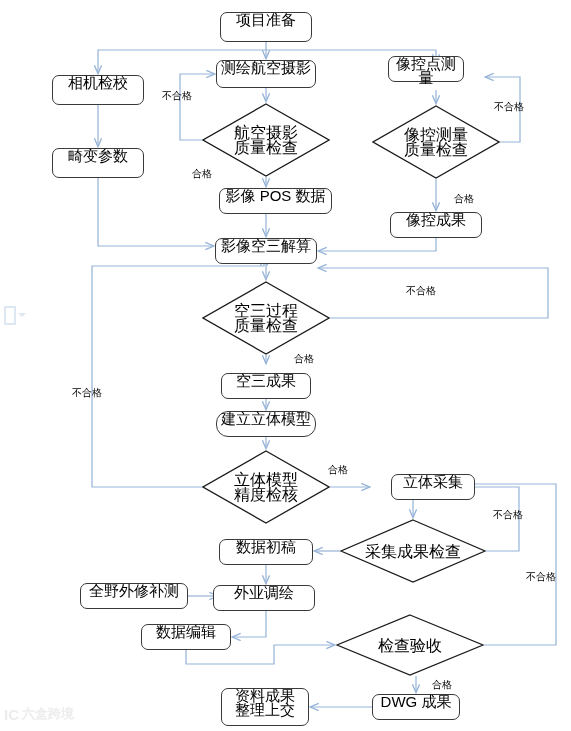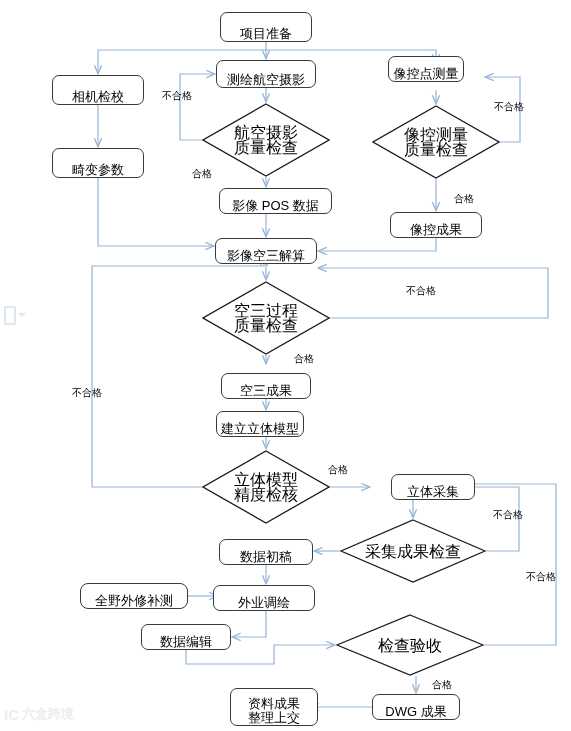--- a/index.html
+++ b/index.html
@@ -1,19 +1,19 @@
 <!DOCTYPE html>
 <html><head>
 <meta charset="utf-8">
 <style>
   html,body{margin:0;padding:0;background:#ffffff;}
   body{font-family:"Liberation Sans","DejaVu Sans",sans-serif;}
   #canvas{position:relative;width:571px;height:731px;background:#fff;overflow:hidden;}
-  .node{position:absolute;box-sizing:border-box;display:flex;align-items:flex-end;
-        justify-content:center;text-align:center;color:#000;font-size:13px;line-height:14px;}
+  .node{position:absolute;box-sizing:border-box;display:flex;align-items:flex-start;
+        justify-content:center;text-align:center;color:#000;font-size:15px;line-height:14px;}
   .proc{border:1.3px solid #3a3a3a;border-radius:7px;background:#fff;}
   .node .lbl{white-space:pre-line;}
   .diamond{position:absolute;}
   .diamond svg{position:absolute;left:0;top:0;}
   .diamond .dtext{position:absolute;left:0;top:0;width:100%;height:100%;
       display:flex;flex-direction:column;align-items:center;justify-content:center;
       font-size:16px;line-height:15px;color:#000;text-align:center;white-space:pre-line;}
   .edgelabel{position:absolute;font-size:10px;color:#000;white-space:nowrap;}
   #wires{position:absolute;left:0;top:0;width:571px;height:731px;pointer-events:none;}
   .wm{position:absolute;left:4px;bottom:4px;width:104px;height:26px;opacity:.45;
@@ -132,21 +132,21 @@
       <div class="diamond" style="left: 202px; top: 281px; width: 128px; height: 74px;">
         <svg width="128" height="74" viewBox="0 0 128 74">
       <polygon points="64,1 127,37 64,73 1,37" fill="#fff" stroke="#1a1a1a" stroke-width="1.3"></polygon>
         </svg>
         <div class="dtext">空三过程
 质量检查</div>
       </div>
       <div class="node proc" style="left: 221px; top: 373px; width: 90px; height: 26px;">
         <span class="lbl">空三成果</span>
       </div>
-      <div class="node proc" style="left: 216px; top: 411px; width: 88px; height: 26px;">
+      <div class="node proc" style="left: 216px; top: 411px; width: 100px; height: 26px; border-radius: 12px;">
         <span class="lbl">建立立体模型</span>
       </div>
       <div class="diamond" style="left: 202px; top: 450px; width: 128px; height: 74px; font-family: Liberation Serif, serif;">
         <svg width="128" height="74" viewBox="0 0 128 74">
       <polygon points="64,1 127,37 64,73 1,37" fill="#fff" stroke="#1a1a1a" stroke-width="1.3"></polygon>
         </svg>
         <div class="dtext">立体模型
 精度检核</div>
       </div>
       <div class="node proc" style="left: 371px; top: 474px; width: 84px; height: 26px; margin-left: 20px;">
@@ -154,39 +154,39 @@
       </div>
       <div class="diamond" style="left: 340px; top: 519px; width: 146px; height: 64px;">
         <svg width="146" height="64" viewBox="0 0 146 64">
       <polygon points="73,1 145,32 73,63 1,32" fill="#fff" stroke="#1a1a1a" stroke-width="1.3"></polygon>
         </svg>
         <div class="dtext">采集成果检查</div>
       </div>
       <div class="node proc" style="left: 219px; top: 539px; width: 94px; height: 26px;">
         <span class="lbl">数据初稿</span>
       </div>
-      <div class="node proc" style="left: 80px; top: 583px; width: 108px; height: 26px; border-radius: 8px;">
+      <div class="node proc" style="left: 80px; top: 583px; width: 108px; height: 26px;">
         <span class="lbl">全野外修补测</span>
       </div>
       <div class="node proc" style="left: 213px; top: 585px; width: 102px; height: 26px;">
         <span class="lbl">外业调绘</span>
       </div>
       <div class="node proc" style="left: 141px; top: 624px; width: 90px; height: 26px;">
         <span class="lbl">数据编辑</span>
       </div>
       <div class="diamond" style="left: 336px; top: 614px; width: 148px; height: 62px;">
         <svg width="148" height="62" viewBox="0 0 148 62">
       <polygon points="74,1 147,31 74,61 1,31" fill="#fff" stroke="#1a1a1a" stroke-width="1.3"></polygon>
         </svg>
         <div class="dtext">检查验收</div>
       </div>
       <div class="node proc" style="left: 372px; top: 694px; width: 88px; height: 26px;">
         <span class="lbl">DWG 成果</span>
       </div>
-      <div class="node proc" style="left: 230px; top: 688px; width: 88px; height: 38px;">
+      <div class="node proc" style="left: 221px; top: 688px; width: 88px; height: 38px;">
         <span class="lbl">资料成果
 整理上交</span>
       </div>
     </div>
   <div id="labels">
       <div class="edgelabel" style="left: 162px; top: 89px;">不合格</div>
       <div class="edgelabel" style="left: 192px; top: 167px;">合格</div>
       <div class="edgelabel" style="left: 494px; top: 100px;">不合格</div>
       <div class="edgelabel" style="left: 454px; top: 192px;">合格</div>
       <div class="edgelabel" style="left: 406px; top: 284px;">不合格</div>

